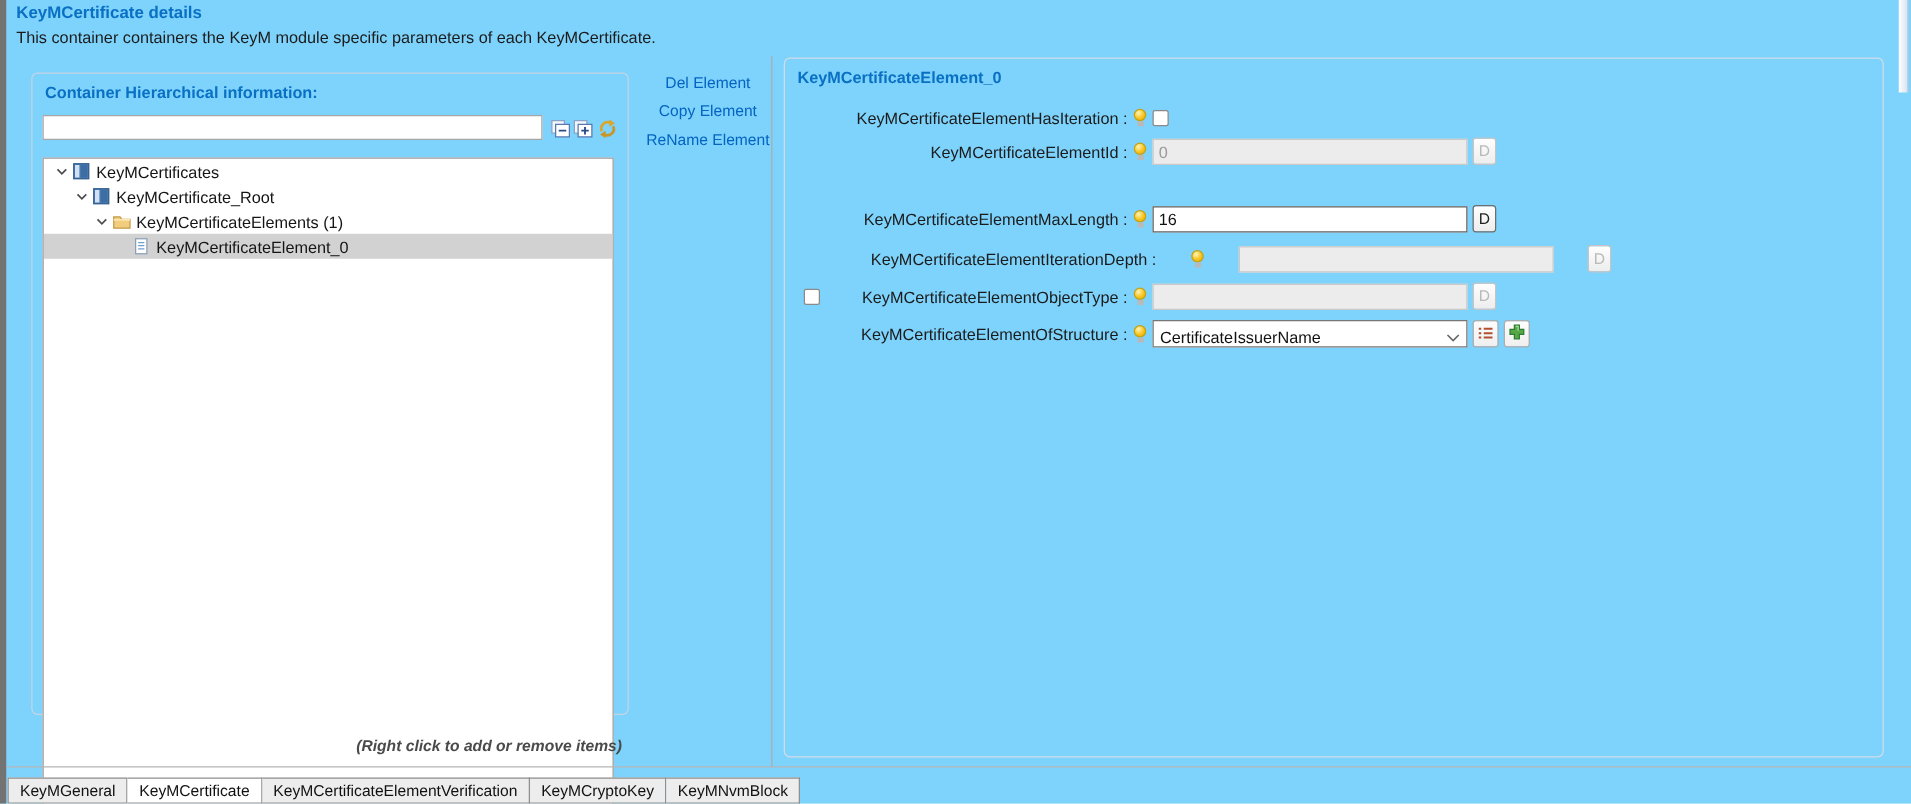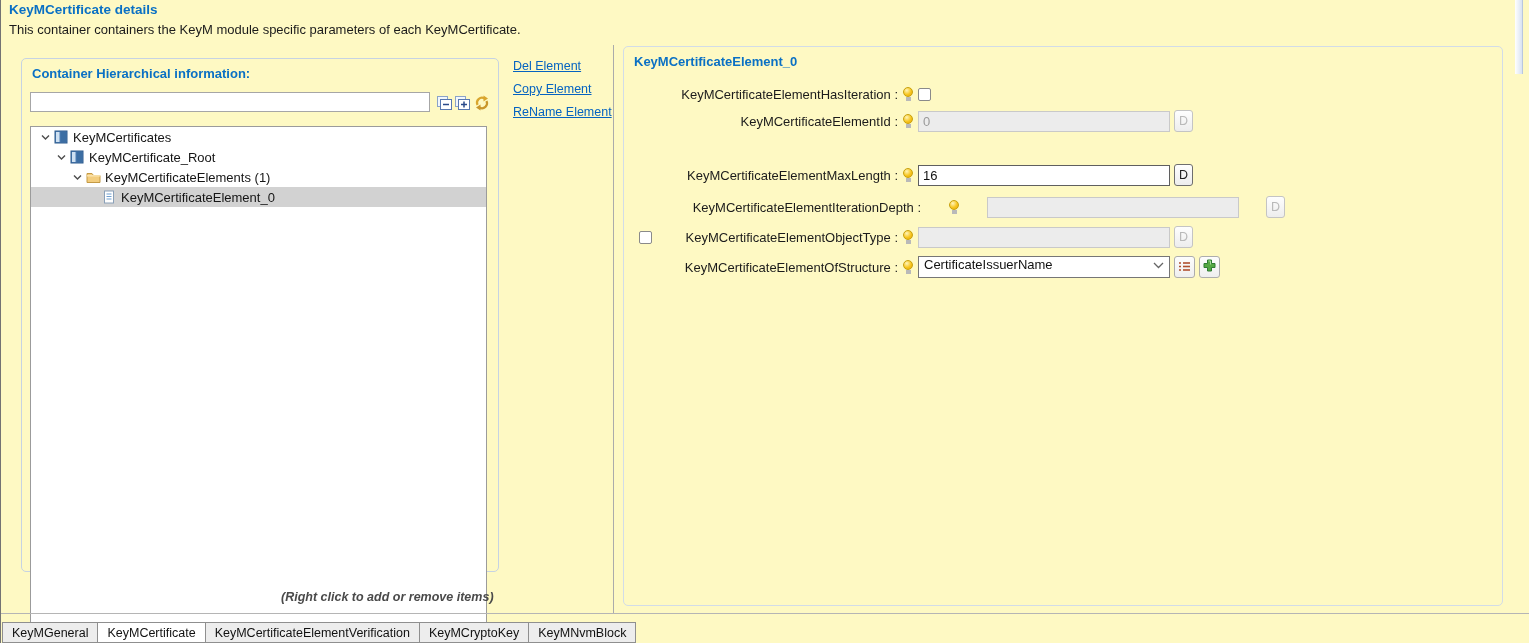--- a/index.html
+++ b/index.html
@@ -1,18 +1,18 @@
 <!DOCTYPE html>
 <html style="--title_blue: #0a70c4; --link_blue: #0563c1; --selection_gray: #d2d2d2; --bulb_yellow: #f7c51e; --plus_green: #55a843; --folder_yellow: #f3cd7e; --module_blue: #4f7fb5;"><head>
 <meta charset="utf-8">
 <style>
   html,body{margin:0;padding:0;background:#fff;}
-  .page{position:relative;width:1529px;height:643px;background:#fef9c3;overflow:hidden;
+  .page{position:relative;width:1529px;height:643px;background:#7dd3fc;overflow:hidden;
         font-family:"Liberation Sans",sans-serif;font-size:13px;color:#111;
-        border-left:1px solid #737373;box-sizing:border-box;}
+        border-left:5px solid #737373;box-sizing:border-box;}
   
   .page-title{position:absolute;left:8px;top:2px;font-size:13.5px;font-weight:bold;color:var(--title_blue);}
   .page-desc{position:absolute;left:8px;top:22px;font-size:13px;color:#1b1b1b;}
   .scroll-strip{position:absolute;left:1514px;top:0;width:7px;height:74px;
         background:linear-gradient(90deg,#ffffff,#d9e3f2);border-right:1px solid #b9c7de;}
   
   .vdiv{position:absolute;left:612px;top:45px;width:1px;height:568px;background:#ababab;}
   
   .left-group{position:absolute;left:20px;top:58px;width:478px;height:514px;
         border:1px solid #c6d3e3;border-radius:5px;box-sizing:border-box;}
@@ -27,21 +27,21 @@
         background:#fff;box-sizing:border-box;overflow:hidden;}
   .tree-row{height:20px;display:flex;align-items:center;white-space:nowrap;cursor:default;}
   .tree-row.selected{background:var(--selection_gray);}
   .chev{width:16px;display:flex;justify-content:center;align-items:center;flex:0 0 16px;}
   .tree-icon{width:16px;display:flex;justify-content:center;align-items:center;flex:0 0 16px;margin-right:4px;}
   .tree-label{font-size:13px;color:#151515;}
   
   .hint{position:absolute;left:280px;top:590px;font-size:12.5px;font-weight:bold;font-style:italic;color:#4a4a4a;}
   
   .actions{position:absolute;left:512px;top:59px;display:flex;flex-direction:column;}
-  .link{color:var(--link_blue);text-decoration:underline;font-size:12.5px;margin-bottom:9px;cursor:pointer;}
+  .link{color:var(--link_blue);font-size:12.5px;margin-bottom:9px;cursor:pointer;text-align:center;}
   
   .right-group{position:absolute;left:622px;top:46px;width:880px;height:560px;
         border:1px solid #d2dce8;border-radius:5px;box-sizing:border-box;}
   .form-rows{position:absolute;left:8px;top:36px;}
   .form-row{display:flex;align-items:center;height:22px;}
   .form-row:nth-child(1){margin-bottom:5px;}
   .form-row:nth-child(2){margin-bottom:10px;}
   .form-row:nth-child(3){margin-bottom:10px;margin-top:32px;}
   .form-row:nth-child(4){margin-bottom:8px;gap:23px;}
   .form-row:nth-child(5){margin-bottom:8px;}
@@ -52,21 +52,21 @@
   .bulb::before{content:"";position:absolute;left:0;top:0;width:10px;height:10px;border-radius:50%;
         box-sizing:border-box;border:1px solid #c9a10c;
         background:radial-gradient(circle at 35% 30%,#fff4b8,var(--bulb_yellow) 55%,#e8a509);}
   .bulb::after{content:"";position:absolute;left:3px;bottom:0;width:5px;height:4px;background:#b9b9b9;}
   .cb{appearance:none;-webkit-appearance:none;width:13px;height:13px;border:1px solid #8a8a8a;
         border-radius:2px;background:#fff;margin:0;cursor:pointer;}
   .txt{width:252px;height:21px;border:1px solid #5f5f5f;box-sizing:border-box;
         font:13px "Liberation Sans",sans-serif;padding:0 4px;background:#fff;color:#111;}
   .txt.disabled{background:#ececec;border-color:#c9c9c9;color:#9a9a9a;}
   .sel{width:252px;height:22px;border:1px solid #767676;box-sizing:border-box;background:#fff;
-        display:flex;align-items:flex-start;justify-content:space-between;padding:0 5px;cursor:pointer;}
+        display:flex;align-items:flex-end;justify-content:space-between;padding:0 5px;cursor:pointer;}
   .sel-text{font-size:13px;color:#111;}
   .dbtn{width:19px;height:22px;margin-left:4px;border:1px solid #6e6e6e;border-radius:3px;
         background:linear-gradient(#fefefe,#ededed);font:12.5px "Liberation Sans",sans-serif;
         color:#222;padding:0;cursor:pointer;}
   .dbtn.disabled{border-color:#c4c4c4;color:#b9b9b9;}
   .icon-btn{width:21px;height:22px;margin-left:4px;border:1px solid #adadad;border-radius:3px;
         background:linear-gradient(#fdfdfd,#efefef);display:flex;align-items:center;justify-content:center;
         padding:0;cursor:pointer;}
   
   .bottom-sep{position:absolute;left:0;top:613px;width:1529px;height:1px;background:#b5b5b5;}

